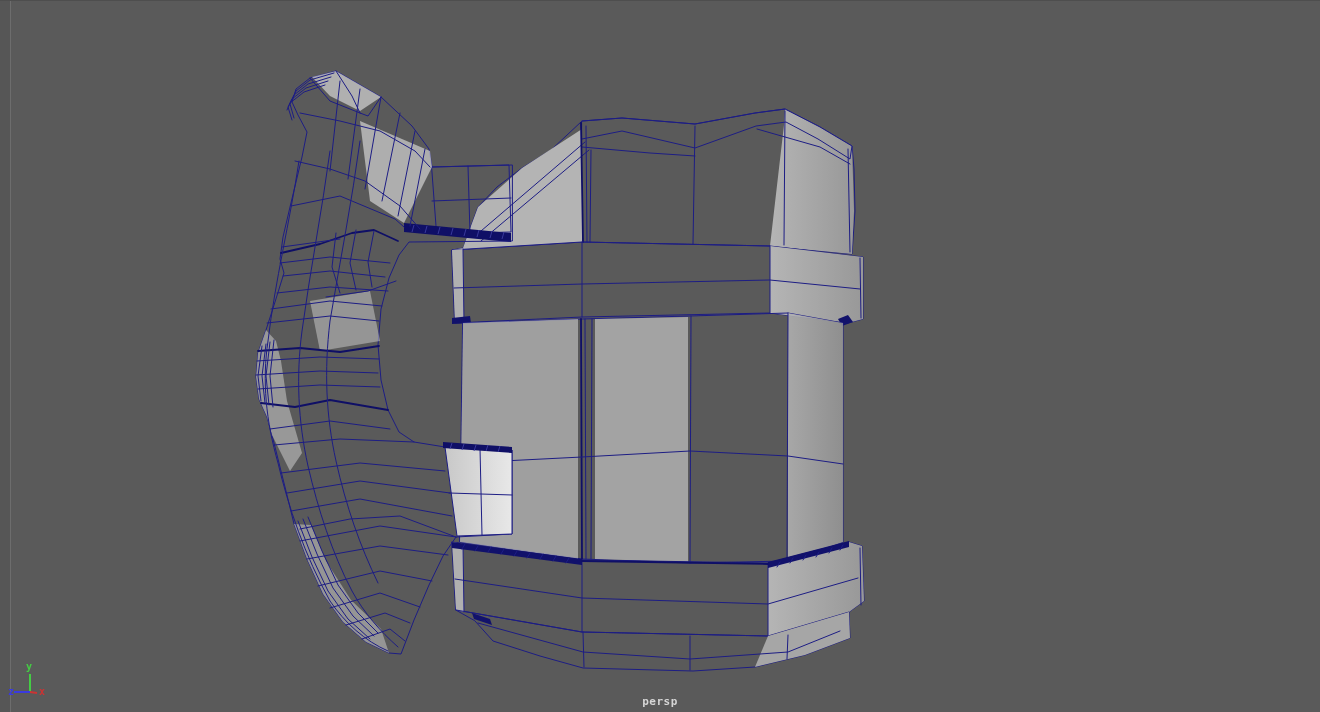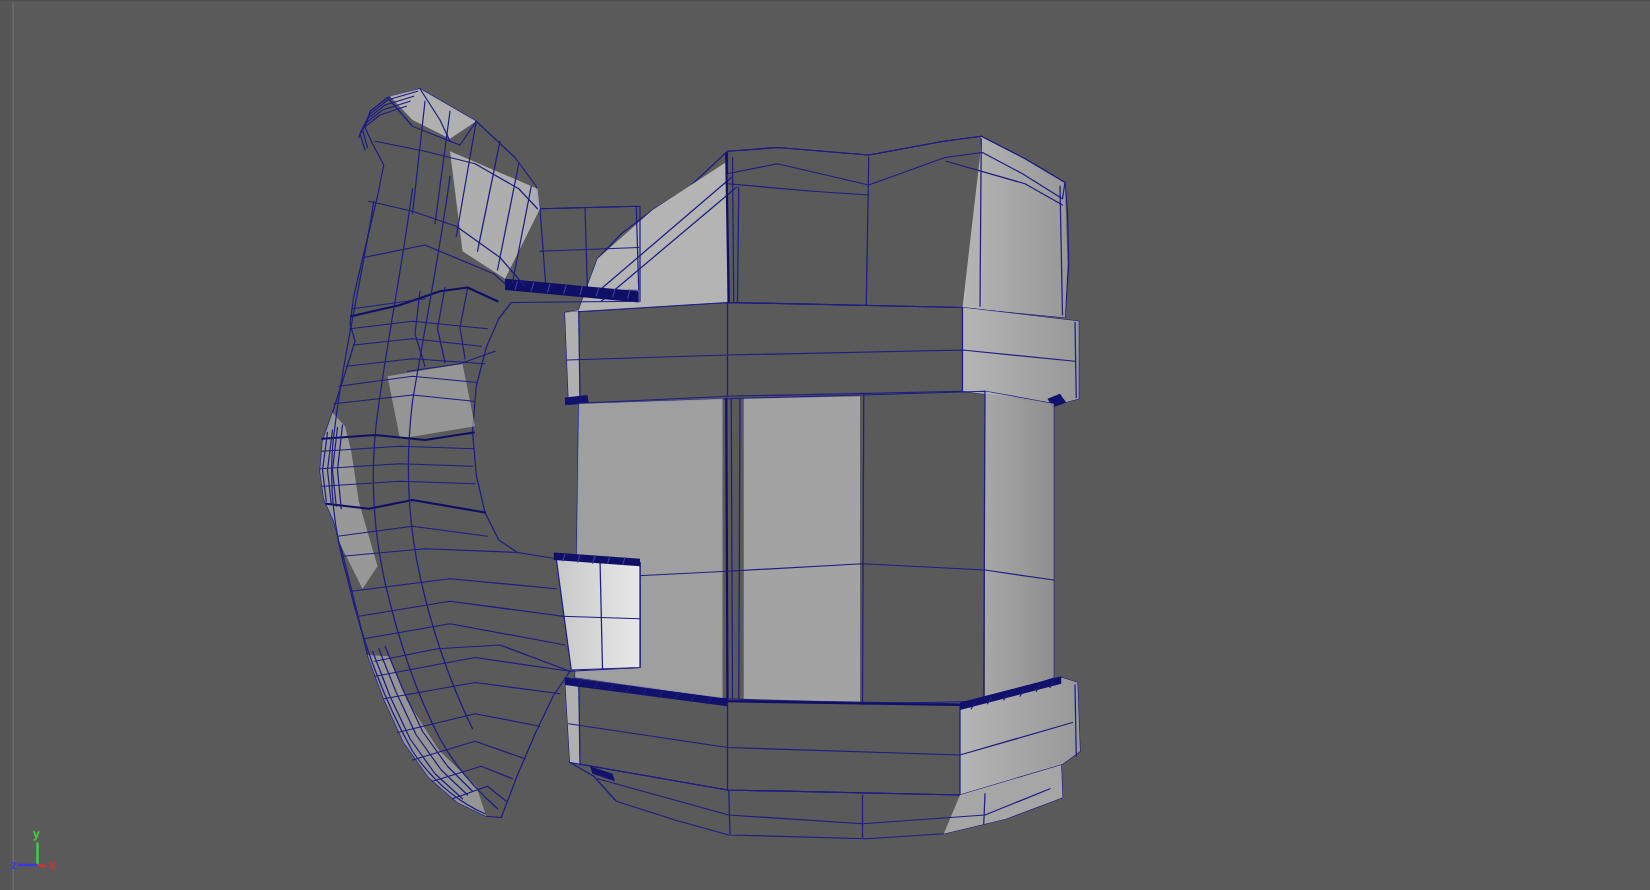--- a/index.html
+++ b/index.html
@@ -270,20 +270,21 @@
       <path class="wire" d="M266,343 L262,375 265,402"></path>
       <path class="wire" d="M270,341 L266,375 269,404"></path>
       <path class="wire" d="M274,339 L270,375 273,406"></path>
 
       <path class="wire" d="M298,520 L312,556 328,590 348,618 370,638"></path>
       <path class="wire" d="M303,518 L317,553 333,587 353,615 374,635"></path>
       <path class="wire" d="M308,516 L322,550 338,584 358,612 378,632"></path>
     </g>
   </svg>
 
+  <div class="camera-label">persp</div>
 
   <svg class="gizmo" width="64" height="54" viewBox="0 0 64 54">
     <line x1="24" y1="40" x2="24" y2="22" stroke-width="2" stroke="#44cc44"></line>
     <line x1="24" y1="40" x2="8" y2="40" stroke-width="2" stroke="#3a3ae0"></line>
     <line x1="24" y1="40" x2="31" y2="41" stroke-width="2" stroke="#cc3333"></line>
     <text x="20" y="18" fill="#44cc44">y</text>
     <text x="2" y="43" fill="#3a3ae0">z</text>
     <text x="33" y="43" fill="#cc3333">x</text>
   </svg>
 </div>

